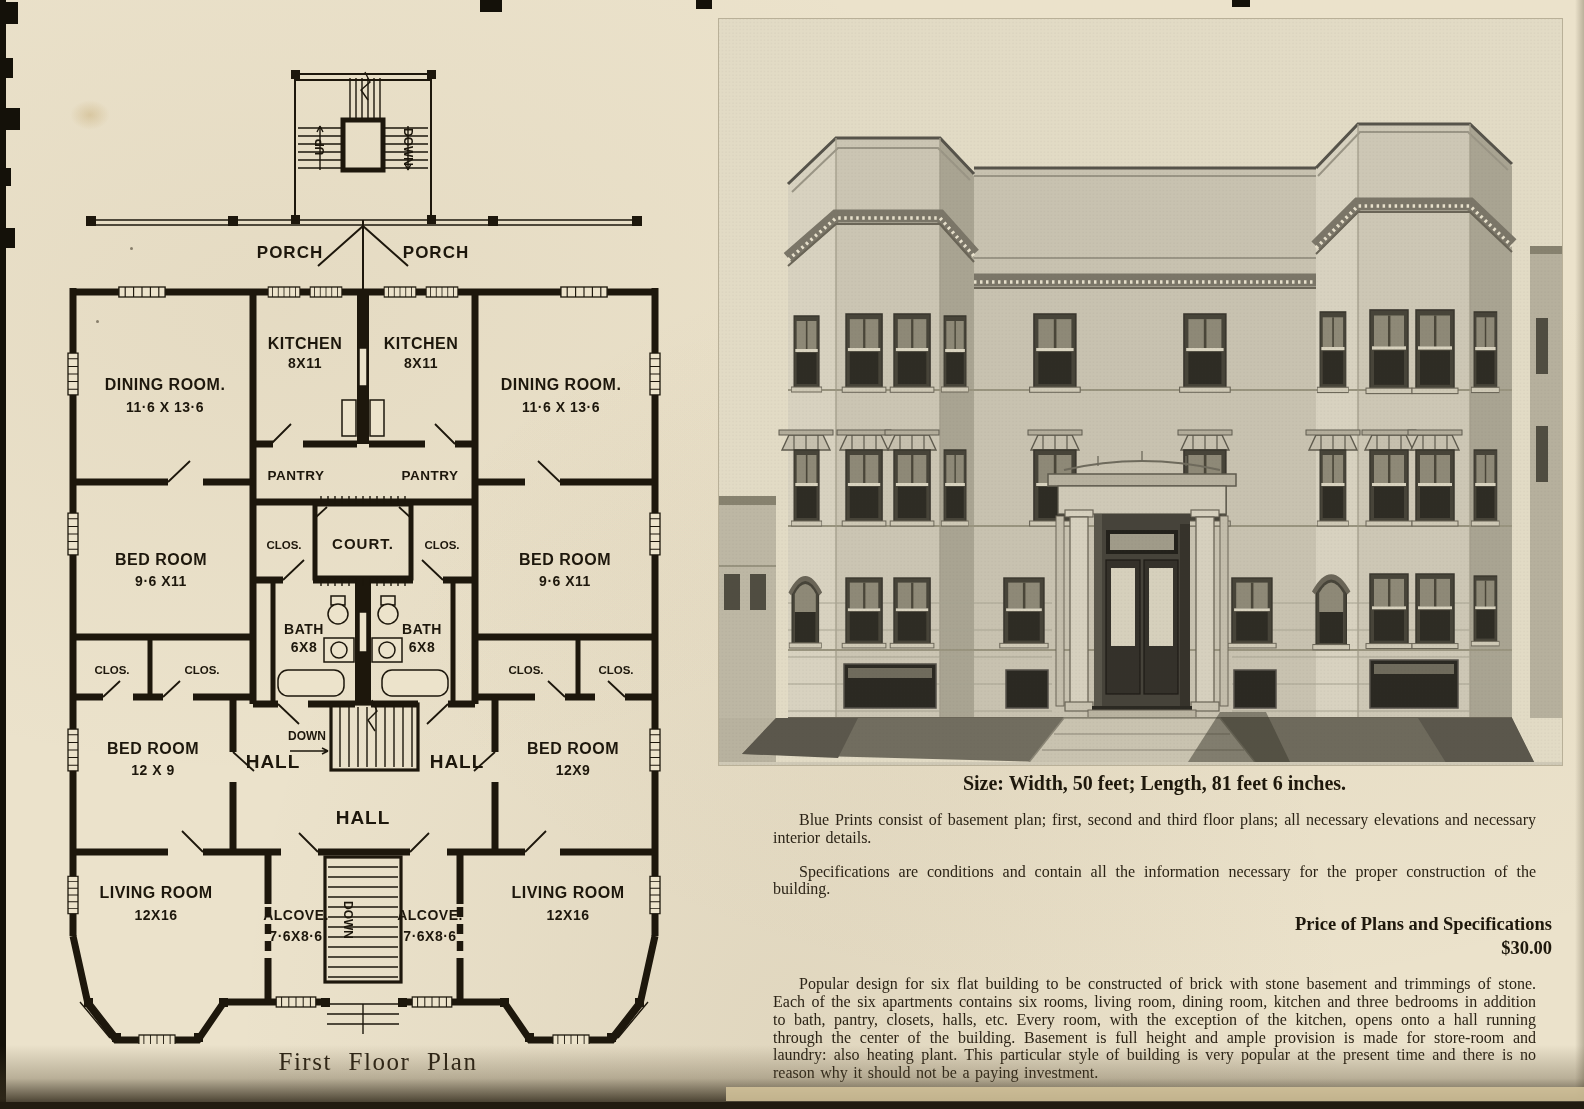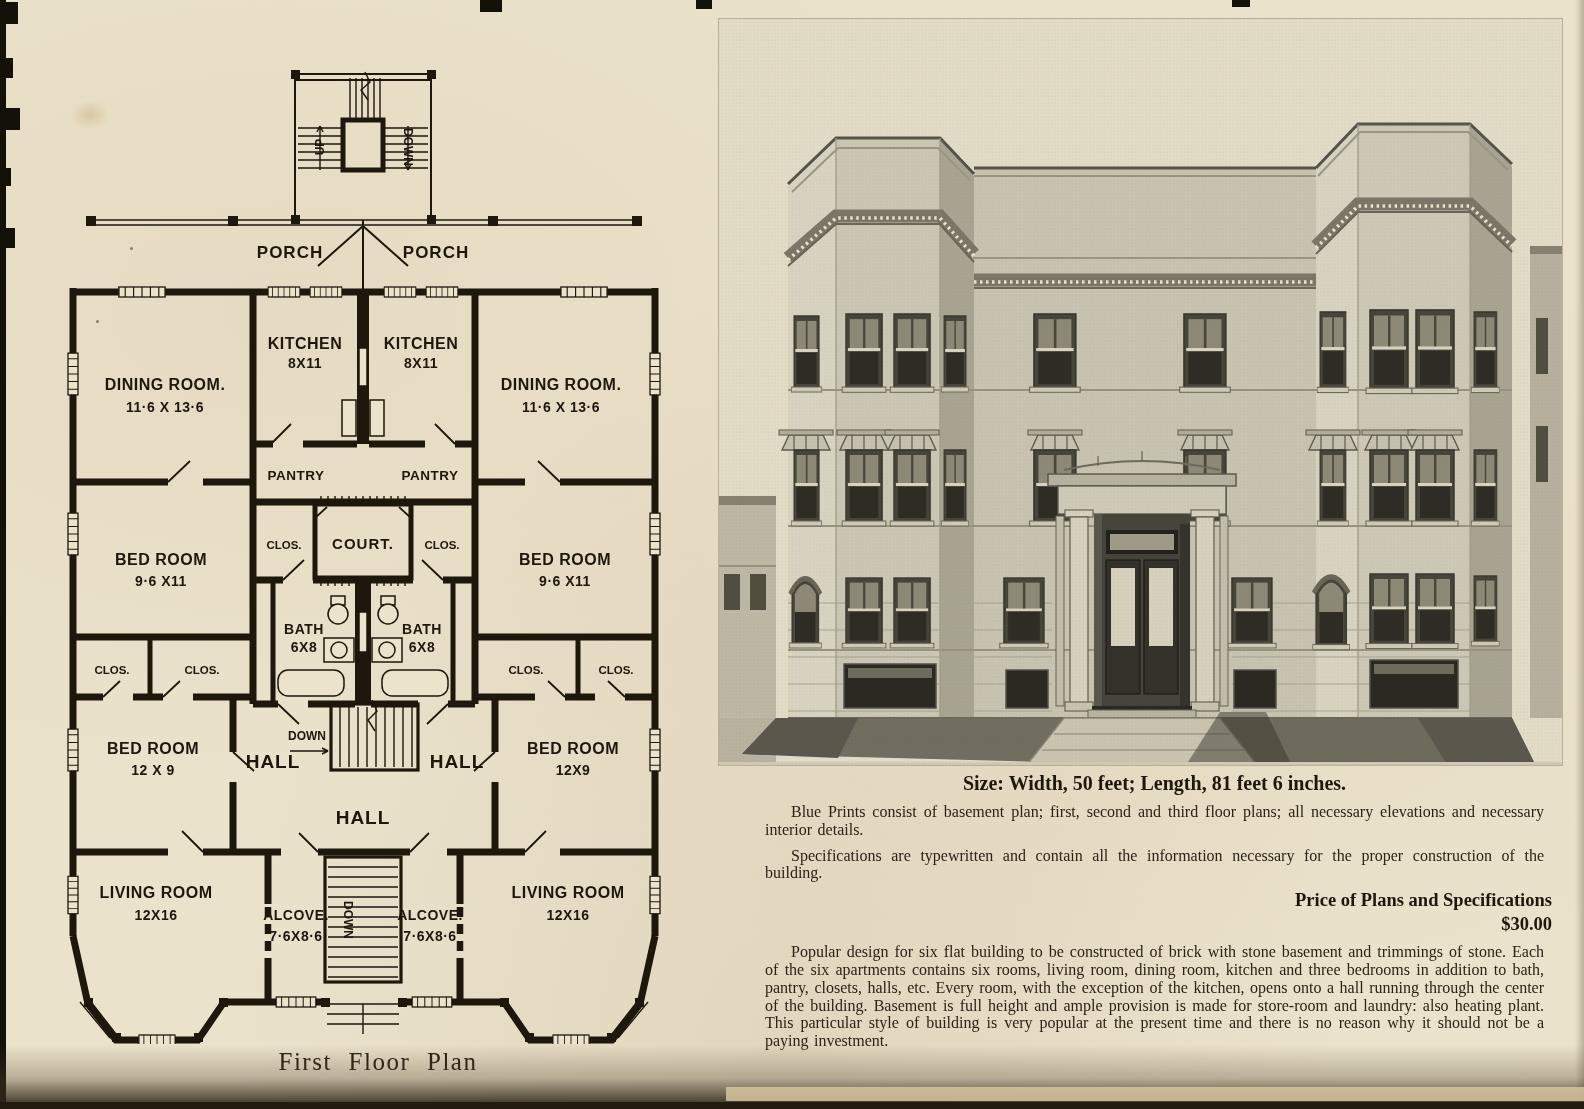--- a/index.html
+++ b/index.html
@@ -27,21 +27,21 @@
 
   .plan-wrap{position:absolute;left:28px;top:52px;width:672px;height:992px;}
   .photo-wrap{position:absolute;left:718px;top:18px;width:845px;height:748px;}
 
   .caption{position:absolute;left:178px;top:1048px;width:400px;text-align:center;
     font-size:25px;letter-spacing:1.5px;word-spacing:9px;color:#2a2113;}
 
   .details{position:absolute;left:757px;top:772px;width:795px;color:#2b2316;}
   .d-title{text-align:center;font-weight:bold;font-size:22px;line-height:24px;color:#1e180c;letter-spacing:.4px;}
   .d-size{text-align:center;font-weight:bold;font-size:20px;line-height:23px;color:#1e180c;}
-  .d-par{font-size:16px;line-height:17.8px;text-align:justify;text-indent:26px;margin:8px;word-spacing:1.5px;}
+  .d-par{font-size:16px;line-height:17.8px;text-align:justify;text-indent:26px;margin:16px;word-spacing:1.5px;}
   .d-price{display:flex;align-items:flex-end;font-weight:bold;font-size:18.5px;line-height:21px;color:#1e180c;margin:1px 0;flex-direction:column;}
   .leader{flex:1;height:6px;margin:0 6px 3px 8px;
     background-image:radial-gradient(circle,#2b2316 1.25px,transparent 1.5px);
     background-size:9px 5px;background-repeat:repeat-x;background-position:left bottom;}
 
   svg text{font-family:"Liberation Sans", sans-serif;fill:#1d170c;font-weight:bold;}
   .t-room{font-size:16px;letter-spacing:.5px;text-anchor:middle;}
   .t-dim{font-size:14px;letter-spacing:.5px;text-anchor:middle;}
   .t-sm{font-size:11.5px;text-anchor:middle;}
   .t-hall{font-size:19px;letter-spacing:1px;text-anchor:middle;}
@@ -444,21 +444,21 @@
     </g>
 
     <rect x="0" y="0" width="845" height="748" fill="url(#ht)"></rect>
     <rect x="0.5" y="0.5" width="844" height="747" fill="none" stroke="#b9b098" stroke-width="1"></rect>
   </svg>
   </div>
 
   <div class="details">
     <div class="d-size">Size: Width, 50 feet; Length, 81 feet 6 inches.</div>
     <p class="d-par">Blue Prints consist of basement plan; first, second and third floor plans; all necessary elevations and necessary interior details.</p>
-    <p class="d-par">Specifications are typewritten and contain all the information necessary for the proper construction of the building.</p>
+    <p class="d-par">Specifications are conditions and contain all the information necessary for the proper construction of the building.</p>
     <div class="d-price">
       <span>Price of Plans and Specifications</span>
       <span class="leader"></span>
       <span>$30.00</span>
     </div>
     <p class="d-par">Popular design for six flat building to be constructed of brick with stone basement and trimmings of stone.  Each of the six apartments contains six rooms, living room, dining room, kitchen and three bedrooms in addition to bath, pantry, closets, halls, etc.  Every room, with the exception of the kitchen, opens onto a hall running through the center of the building.  Basement is full height and ample provision is made for store-room and laundry: also heating plant.  This particular style of building is very popular at the present time and there is no reason why it should not be a paying investment.</p>
   </div>
 
   <div class="bshadow"></div>
   <div class="bband"></div>

